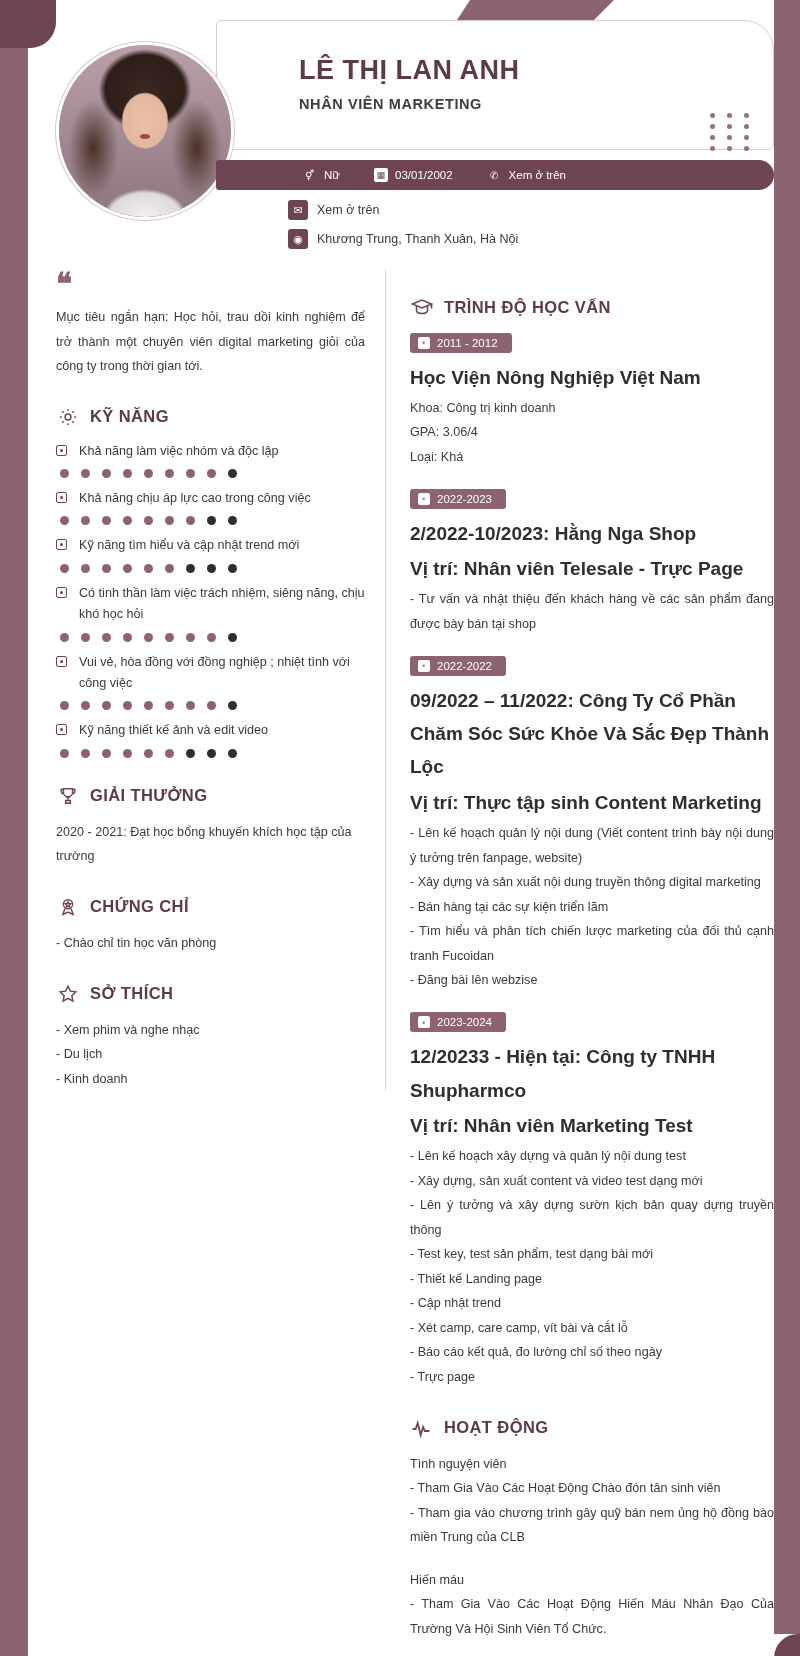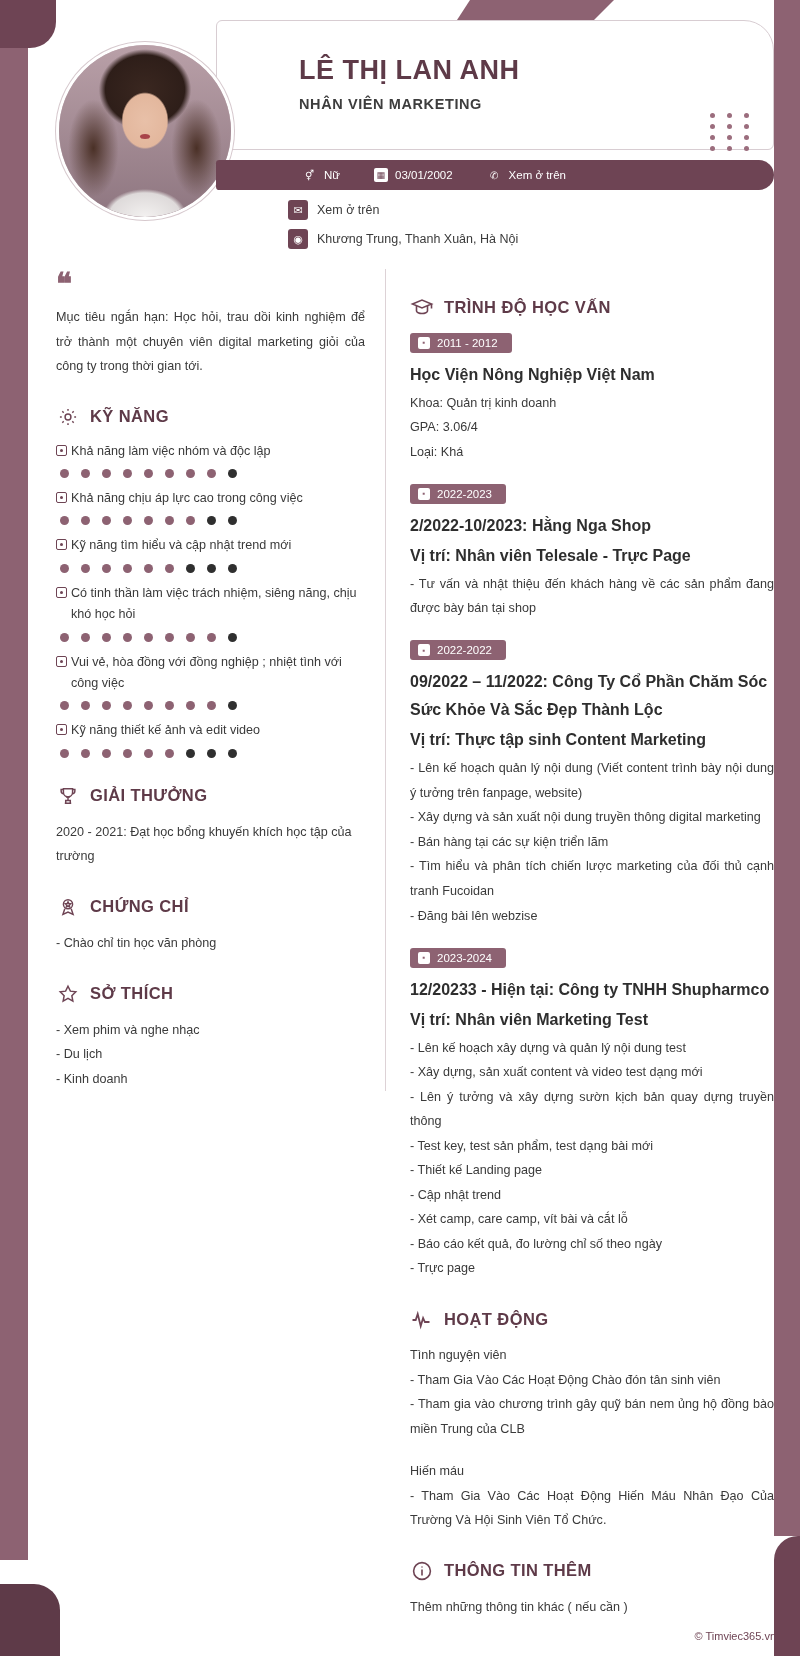--- a/index.html
+++ b/index.html
@@ -195,21 +195,21 @@
   }
   .sec-head h2 {
     font-size: 16.5px;
     color: #5e3a48;
     letter-spacing: 0.4px;
     font-weight: bold;
   }
 
   .skill { margin-bottom: 10px; }
   .skill-name {
-    display: flex; gap: 4px; align-items: flex-start;
+    display: flex; gap: 12px; align-items: flex-start;
     font-size: 12.6px; line-height: 1.7; color: #3a3a3a;
   }
   .bullet-sq {
     flex: 0 0 auto;
     margin-top: 4px;
     width: 11px; height: 11px;
     border: 1px solid #6e4454; border-radius: 2px;
     position: relative;
   }
   .bullet-sq::after {
@@ -235,21 +235,21 @@
     padding: 4px 14px 4px 8px;
     margin-bottom: 8px;
   }
   .chip-ic {
     width: 12px; height: 12px; background: #ffffff; color: #8d6272;
     border-radius: 2px; display: inline-flex; align-items: center; justify-content: center;
     font-size: 8px;
   }
   .entry { margin-bottom: 18px; }
   .entry .bold {
-    font-size: 16px; font-weight: bold; color: #2e2e2e;
+    font-size: 19px; font-weight: bold; color: #2e2e2e;
     line-height: 1.75; margin-bottom: 2px;
   }
   .entry .txt {
     font-size: 12.6px; line-height: 1.95; color: #3a3a3a;
     text-align: justify;
   }
   .footer-credit {
     position: absolute; right: 24px; bottom: 14px;
     font-size: 11px; color: #6e4454;
   }
@@ -507,21 +507,21 @@
         </span>
         <h2>TRÌNH ĐỘ HỌC VẤN</h2>
       </div>
 
       <div class="entry">
         <div class="date-chip">
           <span class="chip-ic">▪</span>
           <span>2011 - 2012</span>
         </div>
         <div class="bold">Học Viện Nông Nghiệp Việt Nam</div>
-        <div class="txt">Khoa: Quản trị kinh doanh</div>
+        <div class="txt">Khoa: Công trị kinh doanh</div>
         <div class="txt">GPA: 3.06/4</div>
         <div class="txt">Loại: Khá</div>
       </div>
 
 
       <div id="experience-list">
           <div class="entry"><div class="date-chip">
               <span class="chip-ic">▪</span>
               <span>2022-2023</span>
             </div><div class="bold">2/2022-10/2023: Hằng Nga Shop</div><div class="bold">Vị trí: Nhân viên Telesale - Trực Page</div><div class="txt">- Tư vấn và nhật thiệu đến khách hàng về các sản phẩm đang được bày bán tại shop</div></div>

